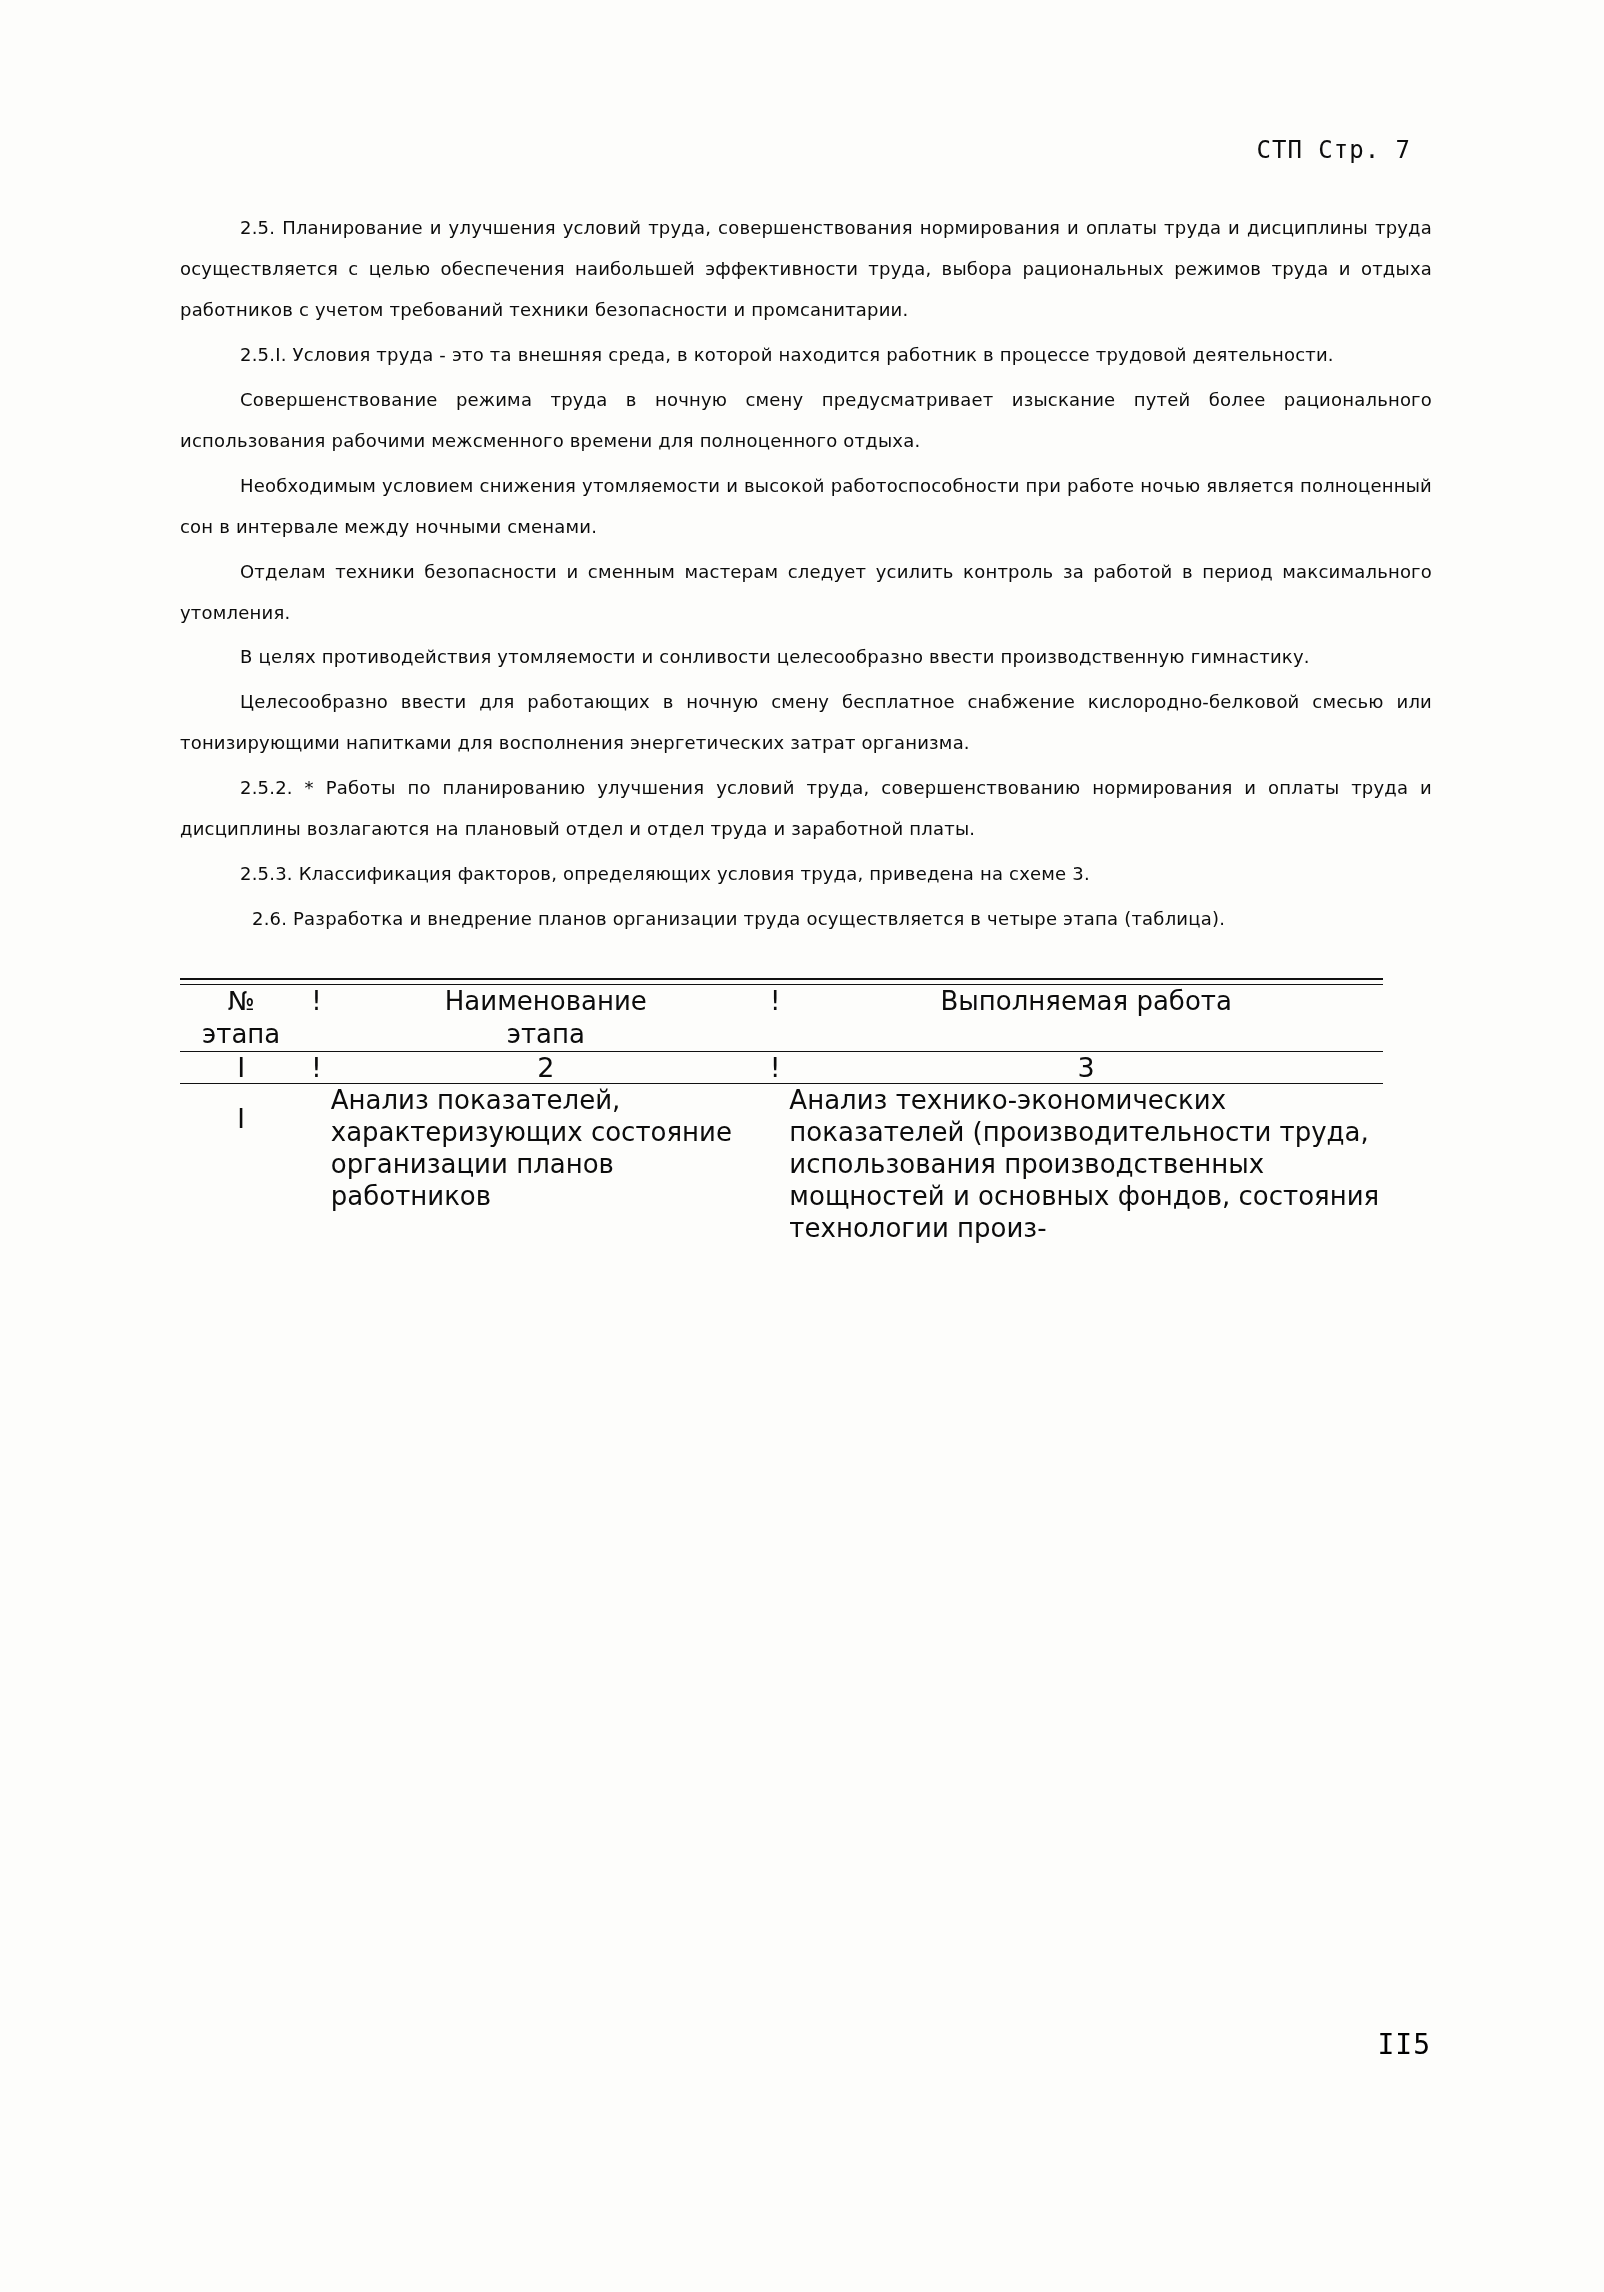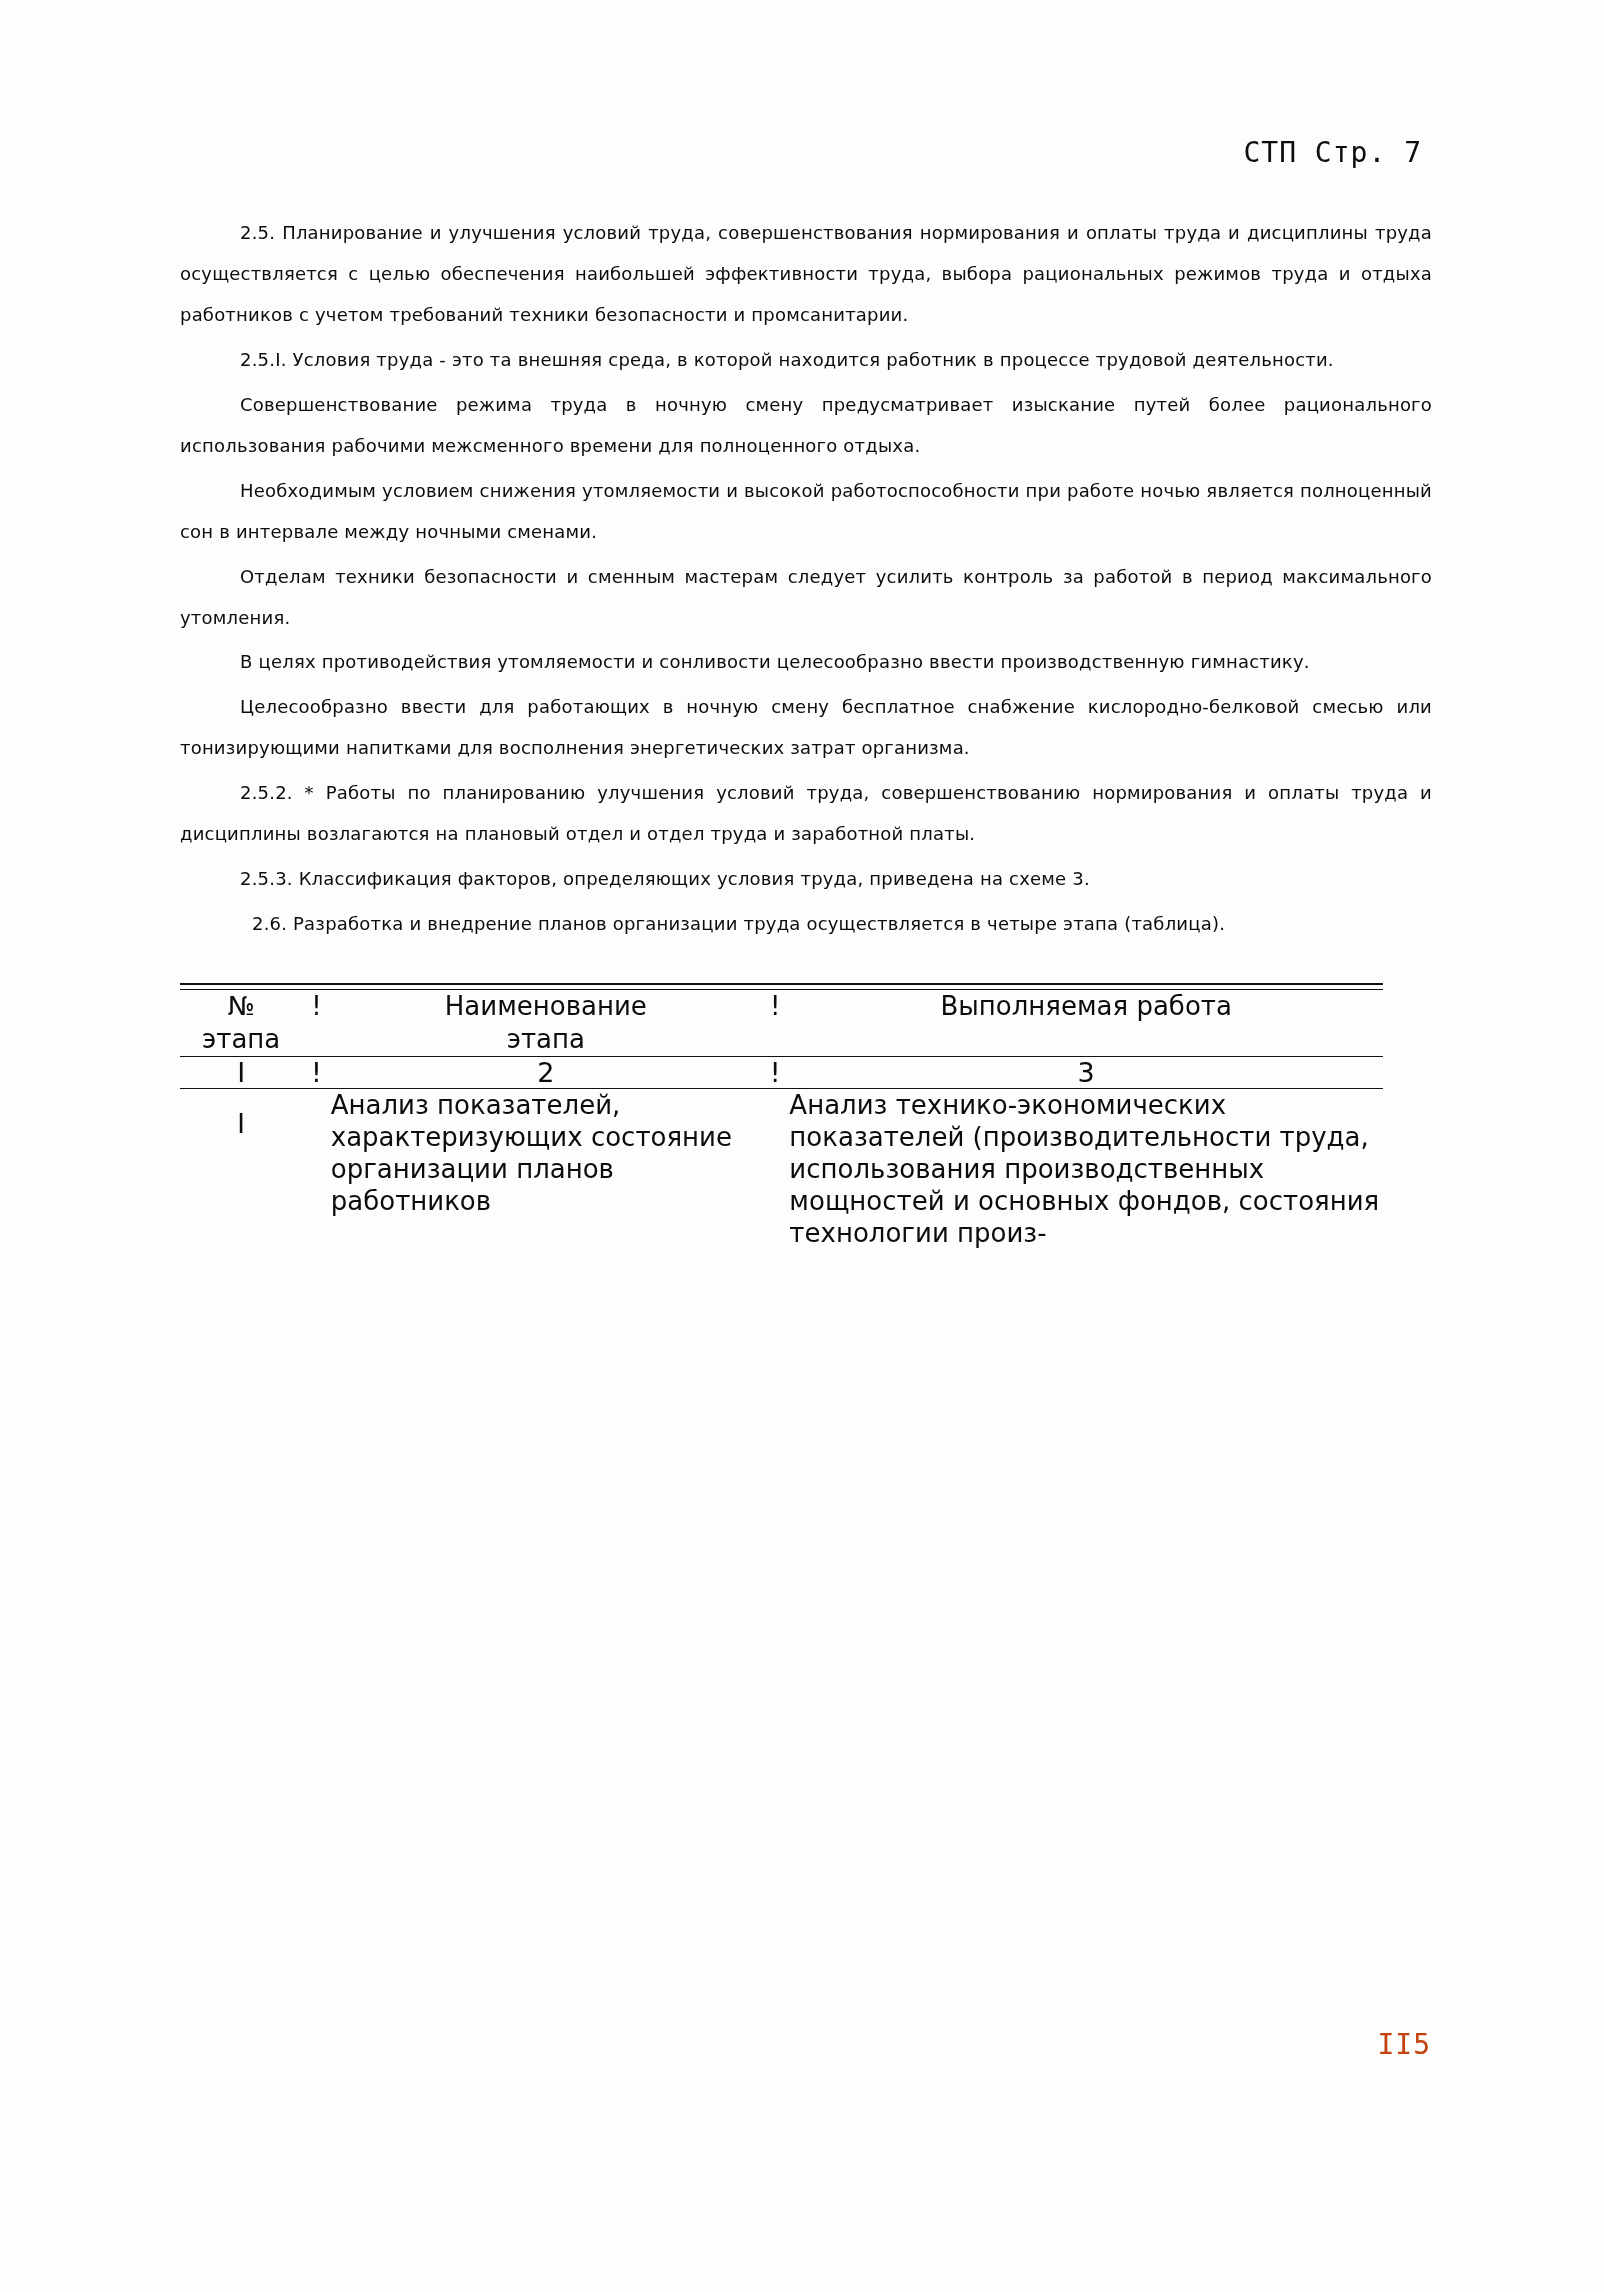--- a/index.html
+++ b/index.html
@@ -24,23 +24,23 @@
   }
   .content {
     position: absolute;
     left: 180px;
     top: 136px;
     width: 1252px;
   }
   .header-line {
     text-align: right;
     font-family: "DejaVu Sans Mono", monospace;
-    font-size: 28px;
+    font-size: 24px;
     letter-spacing: 1px;
-    margin-right: 10px;
+    margin-right: 21px;
     margin-bottom: 43px;
     color: #0d0d0d;
   }
   p.para {
     margin: 0 0 3.9px 0;
     font-family: "DejaVu Sans", sans-serif;
     font-size: 18px;
     line-height: 41px;
     text-align: justify;
     color: #0c0c0c;
@@ -117,21 +117,21 @@
     display: block;
   }
   .hang .l1 { display: block; }
   .page-number {
     position: absolute;
     right: 173px;
     top: 2028px;
     font-family: "DejaVu Sans Mono", monospace;
     font-size: 28px;
     letter-spacing: 1px;
-    color: #c2410c;
+    color: #000000;
   }
 </style>
 </head>
 <body>
 
 <div class="page">
 
   <div class="content">
 
     <div class="header-line">СТП Стр. 7</div>

